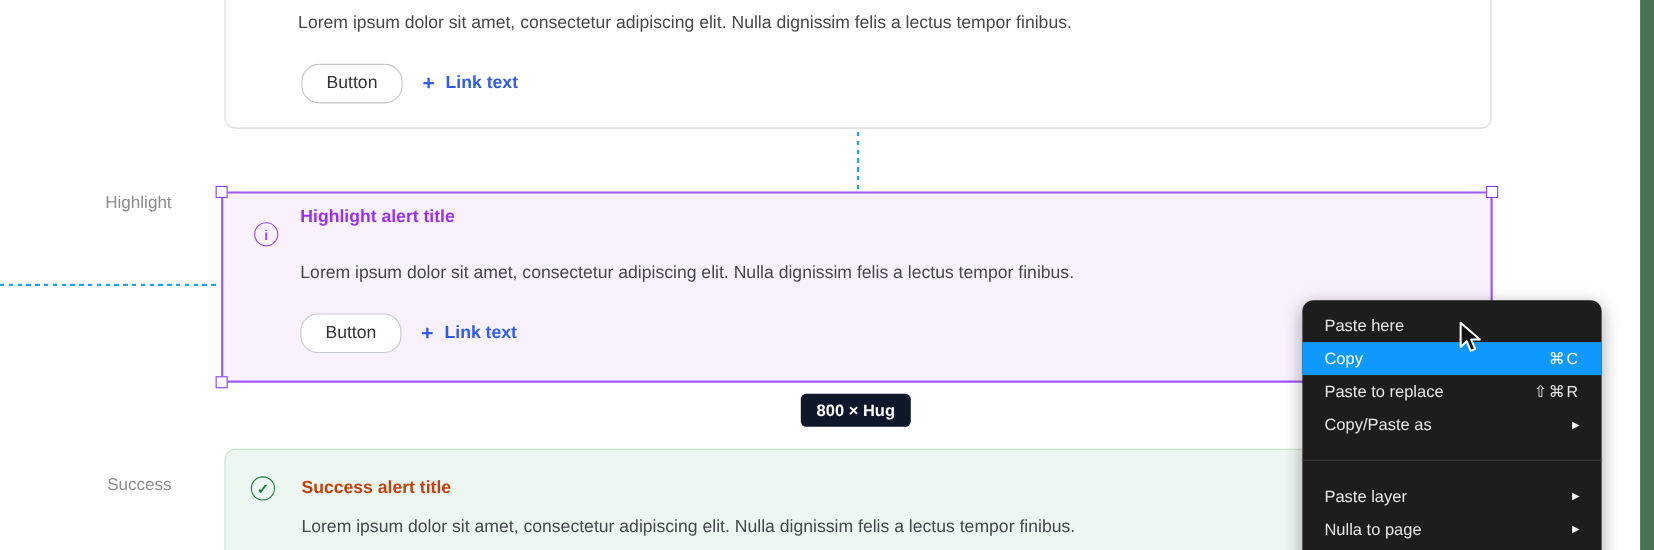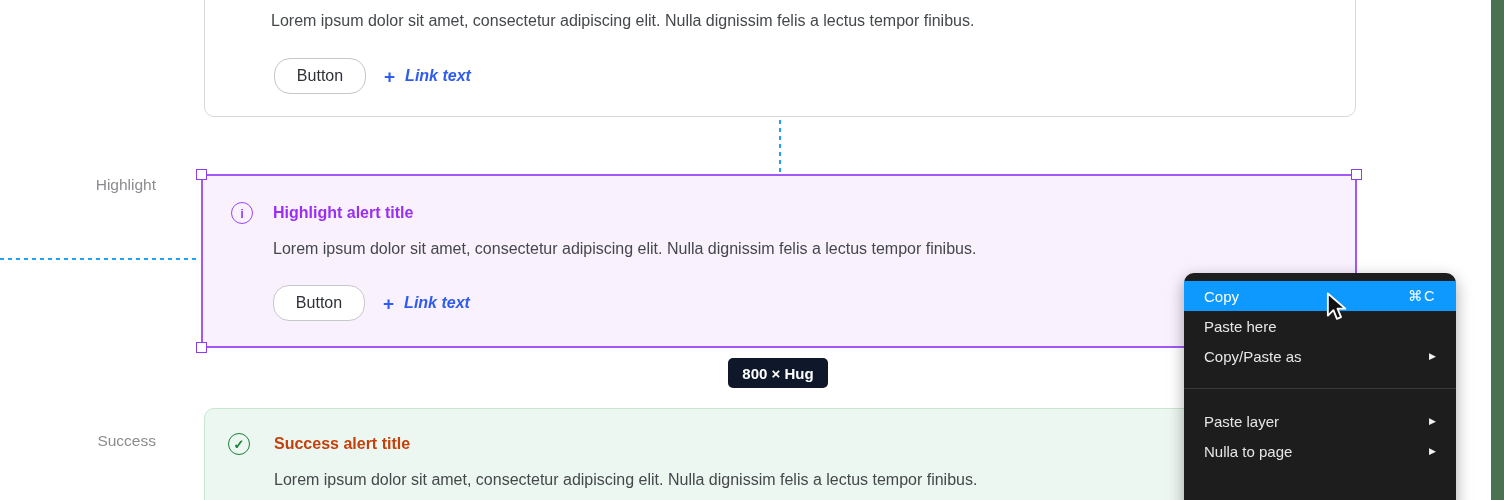--- a/index.html
+++ b/index.html
@@ -13,21 +13,21 @@
   .alert-body{position:absolute;font-size:16px;color:#45484B;white-space:nowrap;}
   .alert-title{position:absolute;font-size:16px;font-weight:bold;white-space:nowrap;}
   .btn{
     position:absolute;width:92px;height:36px;box-sizing:border-box;
     background:#ffffff;border:1px solid #C7C7CC;border-radius:16px;
     display:flex;align-items:center;justify-content:center;
     font-size:16px;font-weight:500;color:#2E3135;cursor:default;
   }
   .link-row{position:absolute;height:36px;display:flex;align-items:center;gap:10px;}
   .link-plus{font-size:19px;font-weight:600;color:#2E5BF0;line-height:1;}
-  .link-text{font-size:16px;font-weight:600;color:#2E5BF0;white-space:nowrap;font-style:italic;}
+  .link-text{font-size:16px;font-weight:600;color:#2E5BF0;white-space:nowrap;}
   .round-icon{
     position:absolute;width:22px;height:22px;box-sizing:border-box;border-radius:50%;
     display:flex;align-items:center;justify-content:center;line-height:1;
   }
   #top-card{
     left:204px;top:-101px;width:1152px;height:218px;
     background:#ffffff;border:1px solid #D8D8D8;border-radius:10px;
   }
   #highlight-card{
     left:201px;top:174px;width:1156px;height:174px;
@@ -99,21 +99,21 @@
     <div class="link-row" style="left:179px;top:158px;">
       <span class="link-plus">+</span>
       <span class="link-text">Link text</span>
     </div>
   </div>
 
   <div class="side-label" style="top:176px;">Highlight</div>
 
   <div id="highlight-card" class="alert">
     <span class="round-icon" style="left:28px;top:26px;">i</span>
-    <div class="alert-title" style="left:70px;top:28px;color:#9A2FF3;">Highlight alert title</div>
+    <div class="alert-title" style="left:70px;top:13px;color:#9A2FF3;">Highlight alert title</div>
     <div class="alert-body" style="left:70px;top:64px;">Lorem ipsum dolor sit amet, consectetur adipiscing elit. Nulla dignissim felis a lectus tempor finibus.</div>
     <div class="btn" style="left:70px;top:109px;">Button</div>
     <div class="link-row" style="left:180px;top:109px;">
       <span class="link-plus">+</span>
       <span class="link-text">Link text</span>
     </div>
 
     <div class="handle" style="left:-7px;top:-7px;"></div>
     <div class="handle" style="right:-7px;top:-7px;"></div>
     <div class="handle" style="left:-7px;bottom:-7px;"></div>
@@ -124,26 +124,30 @@
 
   <div class="side-label" style="top:432px;">Success</div>
 
   <div id="success-card" class="alert">
     <span class="round-icon" style="left:23px;top:24px;">✓</span>
     <div class="alert-title" style="left:69px;top:26px;color:#c2410c;">Success alert title</div>
     <div class="alert-body" style="left:69px;top:62px;">Lorem ipsum dolor sit amet, consectetur adipiscing elit. Nulla dignissim felis a lectus tempor finibus.</div>
   </div>
 
   <div id="context-menu">
+    <div class="menu-item">
+      <span>Paste here</span>
+    </div>
     <div class="menu-item highlighted">
       <span>Copy</span>
       <span class="menu-shortcut">⌘C</span>
     </div>
     <div class="menu-item">
-      <span>Paste here</span>
+      <span>Paste to replace</span>
+      <span class="menu-shortcut">⇧⌘R</span>
     </div>
     <div class="menu-item">
       <span>Copy/Paste as</span>
       <span class="menu-arrow">▶</span>
     </div>
     <div class="menu-divider"></div>
     <div class="menu-item">
       <span>Paste layer</span>
       <span class="menu-arrow">▶</span>
     </div>

